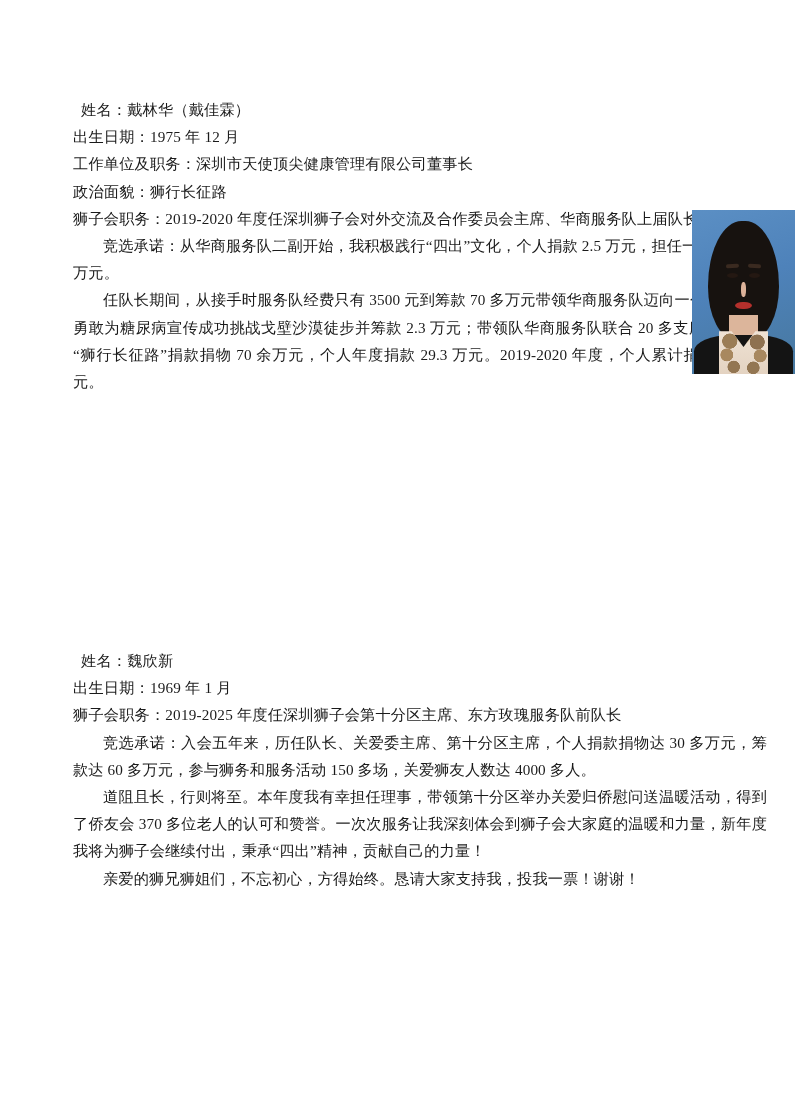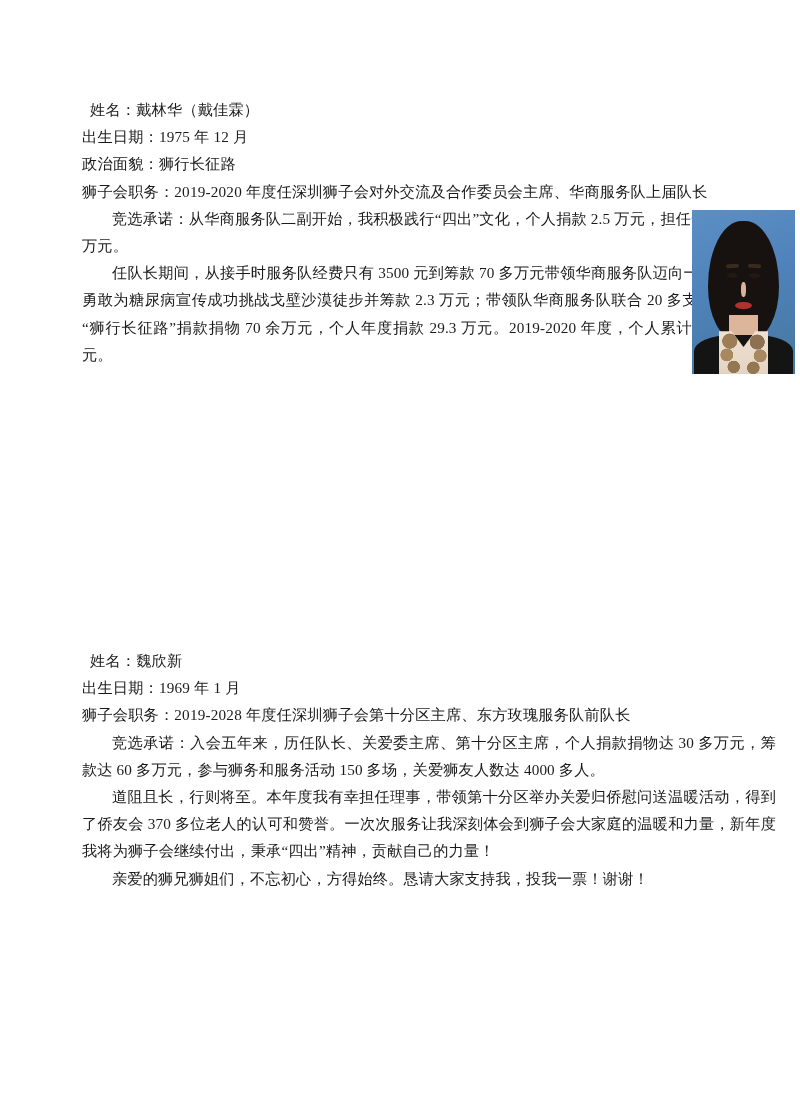--- a/index.html
+++ b/index.html
@@ -26,21 +26,21 @@
   .profile {
     position: absolute;
     left: 0;
     right: 0;
   }
   #profile-1 { top: 96px; }
   #profile-2 { top: 647px; }
 
   .text-col {
     position: absolute;
-    left: 82px;
+    left: 73px;
     width: 694px;
     top: 0;
   }
 
   .field {
     font-size: 15.2px;
     line-height: 27.2px;
     letter-spacing: 0.2px;
     white-space: pre-wrap;
   }
@@ -154,20 +154,21 @@
 </head>
 <body>
 
 <div class="page">
 
   <section class="profile" id="profile-1">
 
     <div class="text-col">
       <div class="field first">姓名：戴林华（戴佳霖）</div>
       <div class="field">出生日期：1975 年 12 月</div>
+      <div class="field">工作单位及职务：深圳市天使顶尖健康管理有限公司董事长</div>
       <div class="field">政治面貌：狮行长征路</div>
       <p class="field-wrap">狮子会职务：2019-2020 年度任深圳狮子会对外交流及合作委员会主席、华商服务队上届队长</p>
       <p class="para">竞选承诺：从华商服务队二副开始，我积极践行“四出”文化，个人捐款 2.5 万元，担任一副捐款 3.6 万元。</p>
       <p class="para">任队长期间，从接手时服务队经费只有 3500 元到筹款 70 多万元带领华商服务队迈向一个新高度；勇敢为糖尿病宣传成功挑战戈壁沙漠徒步并筹款 2.3 万元；带领队华商服务队联合 20 多支服务队完成“狮行长征路”捐款捐物 70 余万元，个人年度捐款 29.3 万元。2019-2020 年度，个人累计捐款 14.2 万元。</p>
     </div>
 
     <figure class="photo" id="photo-1">
       <div class="photo-inner bg-blue">
         <span class="hair-side-l"></span>
         <span class="hair-side-r"></span>
@@ -185,21 +186,21 @@
       </div>
     </figure>
 
   </section>
 
   <section class="profile" id="profile-2">
 
     <div class="text-col">
       <div class="field first">姓名：魏欣新</div>
       <div class="field">出生日期：1969 年 1 月</div>
-      <p class="field-wrap">狮子会职务：2019-2028 年度任深圳狮子会第十分区主席、东方玫瑰服务队前队长</p>
+      <p class="field-wrap">狮子会职务：2019-2025 年度任深圳狮子会第十分区主席、东方玫瑰服务队前队长</p>
       <p class="para">竞选承诺：入会五年来，历任队长、关爱委主席、第十分区主席，个人捐款捐物达 30 多万元，筹款达 60 多万元，参与狮务和服务活动 150 多场，关爱狮友人数达 4000 多人。</p>
       <p class="para">道阻且长，行则将至。本年度我有幸担任理事，带领第十分区举办关爱归侨慰问送温暖活动，得到了侨友会 370 多位老人的认可和赞誉。一次次服务让我深刻体会到狮子会大家庭的温暖和力量，新年度我将为狮子会继续付出，秉承“四出”精神，贡献自己的力量！</p>
       <p class="para">亲爱的狮兄狮姐们，不忘初心，方得始终。恳请大家支持我，投我一票！谢谢！</p>
     </div>
 
   </section>
 
 </div>
 
 </body></html>

